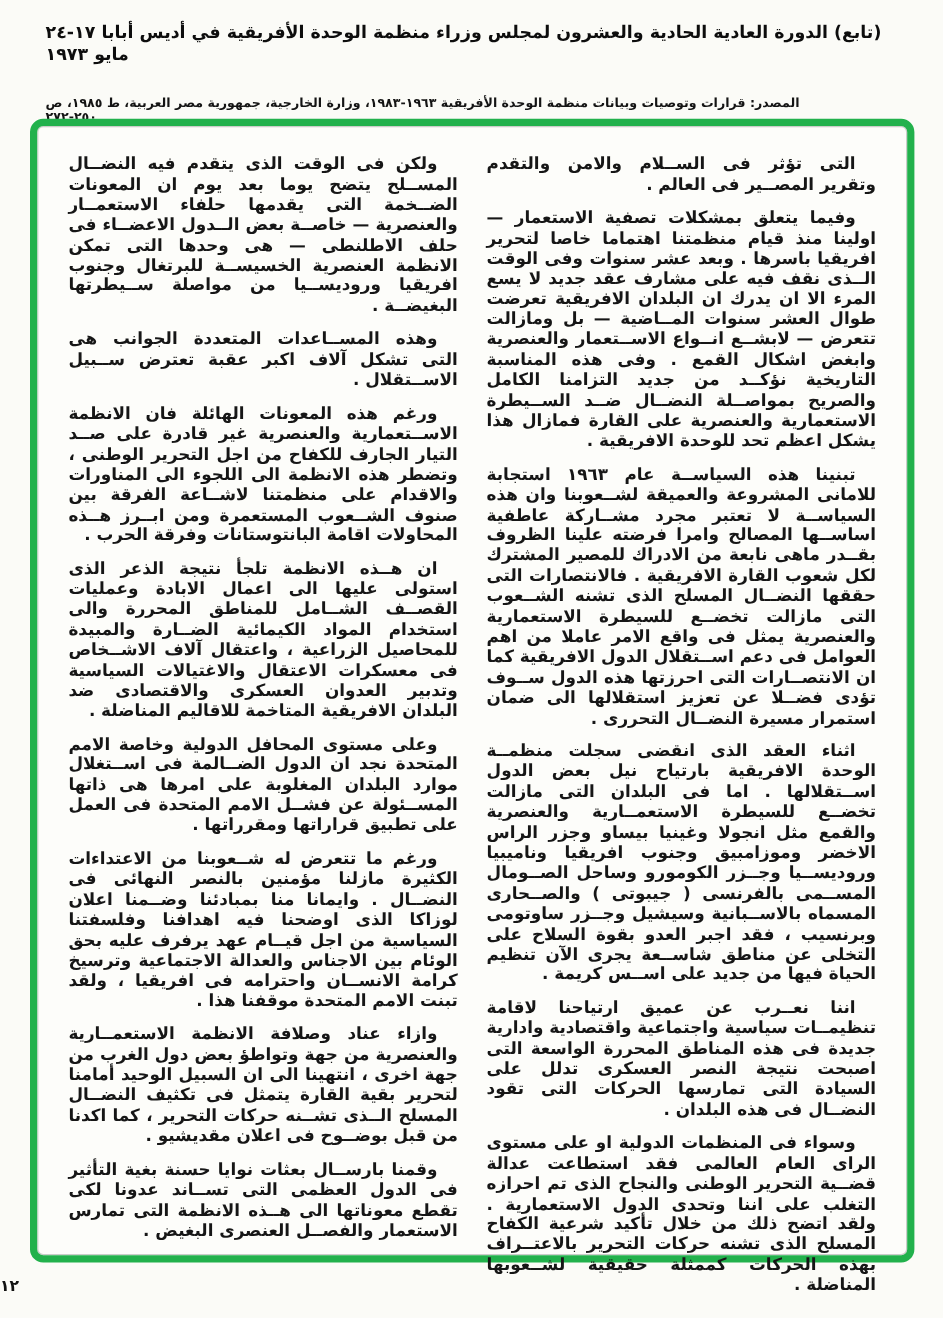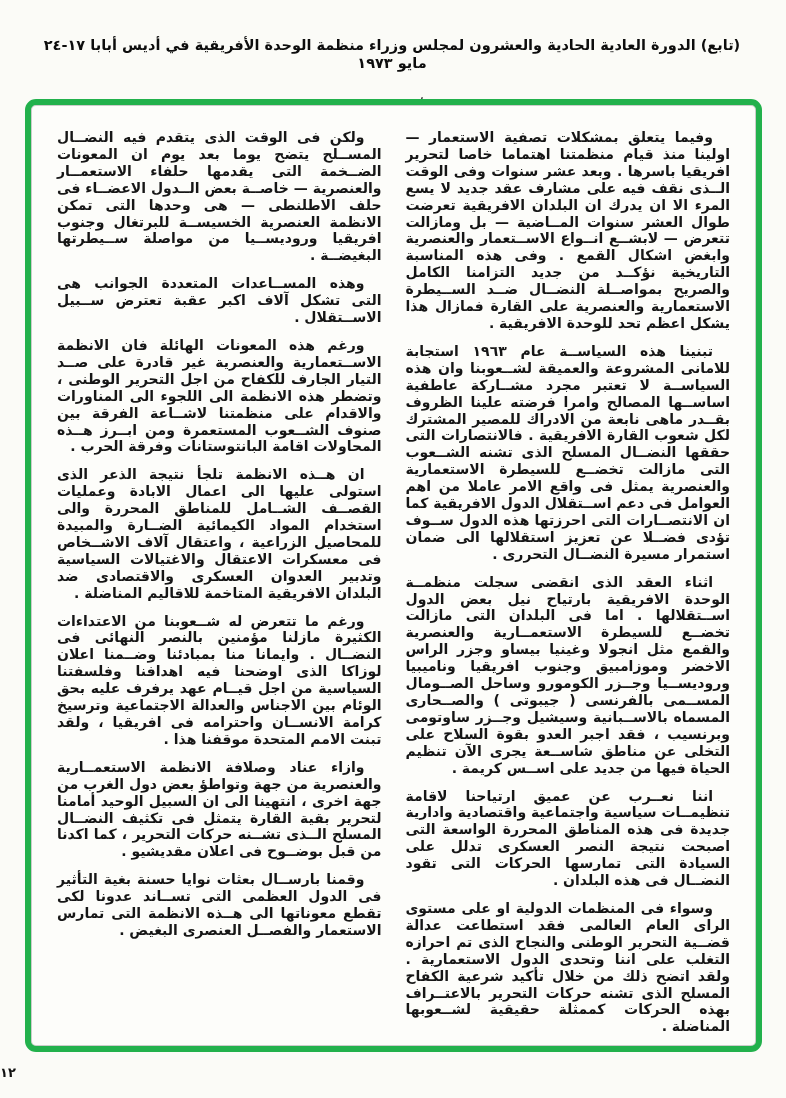--- a/index.html
+++ b/index.html
@@ -5,22 +5,22 @@
   html,body{margin:0;padding:0;}
   body{
     width:786px;height:1098px;
     background:#fbfbf7;
     font-family:"DejaVu Sans", sans-serif;
     position:relative;overflow:hidden;
     color:#141414;
   }
   
   .doc-header{
-    position:absolute;top:36px;right:40px;left:38px;
-    direction:rtl;text-align:center;
+    position:absolute;top:19px;right:40px;left:38px;
+    direction:rtl;text-align:left;
   }
   .doc-title{
     font-size:14.5px;font-weight:bold;color:#0d0d0d;
     line-height:1.25;
   }
   .doc-source{
     font-size:10.5px;font-weight:bold;color:#141414;
     margin-top:25px;padding-right:44px;
   }
   
@@ -64,31 +64,33 @@
 <body>
 
 <div class="doc-header">
   <div class="doc-title">(تابع) الدورة العادية الحادية والعشرون لمجلس وزراء منظمة الوحدة الأفريقية في أديس أبابا ١٧-٢٤ مايو ١٩٧٣</div>
   <div class="doc-source">المصدر: قرارات وتوصيات وبيانات منظمة الوحدة الأفريقية ١٩٦٣-١٩٨٣، وزارة الخارجية، جمهورية مصر العربية، ط ١٩٨٥، ص ٢٥٠-٢٧٢</div>
 </div>
 
 <div class="highlight-frame">
   <div class="columns">
     <div class="col">
+      <p>التى تؤثر فى الســلام والامن والتقدم وتقرير المصــير فى العالم .</p>
       <p>وفيما يتعلق بمشكلات تصفية الاستعمار — اولينا منذ قيام منظمتنا اهتماما خاصا لتحرير افريقيا باسرها . وبعد عشر سنوات وفى الوقت الــذى نقف فيه على مشارف عقد جديد لا يسع المرء الا ان يدرك ان البلدان الافريقية تعرضت طوال العشر سنوات المــاضية — بل ومازالت تتعرض — لابشــع انــواع الاســتعمار والعنصرية وابغض اشكال القمع . وفى هذه المناسبة التاريخية نؤكــد من جديد التزامنا الكامل والصريح بمواصــلة النضــال ضــد الســيطرة الاستعمارية والعنصرية على القارة فمازال هذا يشكل اعظم تحد للوحدة الافريقية .</p>
       <p>تبنينا هذه السياســة عام ١٩٦٣ استجابة للامانى المشروعة والعميقة لشــعوبنا وان هذه السياســة لا تعتبر مجرد مشــاركة عاطفية اساســها المصالح وامرا فرضته علينا الظروف بقــدر ماهى نابعة من الادراك للمصير المشترك لكل شعوب القارة الافريقية . فالانتصارات التى حققها النضــال المسلح الذى تشنه الشــعوب التى مازالت تخضــع للسيطرة الاستعمارية والعنصرية يمثل فى واقع الامر عاملا من اهم العوامل فى دعم اســتقلال الدول الافريقية كما ان الانتصــارات التى احرزتها هذه الدول ســوف تؤدى فضــلا عن تعزيز استقلالها الى ضمان استمرار مسيرة النضــال التحررى .</p>
       <p>اثناء العقد الذى انقضى سجلت منظمــة الوحدة الافريقية بارتياح نيل بعض الدول اســتقلالها . اما فى البلدان التى مازالت تخضــع للسيطرة الاستعمــارية والعنصرية والقمع مثل انجولا وغينيا بيساو وجزر الراس الاخضر وموزامبيق وجنوب افريقيا وناميبيا وروديســيا وجــزر الكومورو وساحل الصــومال المســمى بالفرنسى ( جيبوتى ) والصــحارى المسماه بالاســبانية وسيشيل وجــزر ساوتومى وبرنسيب ، فقد اجبر العدو بقوة السلاح على التخلى عن مناطق شاســعة يجرى الآن تنظيم الحياة فيها من جديد على اســس كريمة .</p>
       <p>اننا نعــرب عن عميق ارتياحنا لاقامة تنظيمــات سياسية واجتماعية واقتصادية وادارية جديدة فى هذه المناطق المحررة الواسعة التى اصبحت نتيجة النصر العسكرى تدلل على السيادة التى تمارسها الحركات التى تقود النضــال فى هذه البلدان .</p>
       <p>وسواء فى المنظمات الدولية او على مستوى الراى العام العالمى فقد استطاعت عدالة قضــية التحرير الوطنى والنجاح الذى تم احرازه التغلب على اننا وتحدى الدول الاستعمارية . ولقد اتضح ذلك من خلال تأكيد شرعية الكفاح المسلح الذى تشنه حركات التحرير بالاعتــراف بهذه الحركات كممثلة حقيقية لشــعوبها المناضلة .</p>
     </div>
     <div class="col">
       <p>ولكن فى الوقت الذى يتقدم فيه النضــال المســلح يتضح يوما بعد يوم ان المعونات الضــخمة التى يقدمها حلفاء الاستعمــار والعنصرية — خاصــة بعض الــدول الاعضــاء فى حلف الاطلنطى — هى وحدها التى تمكن الانظمة العنصرية الخسيســة للبرتغال وجنوب افريقيا وروديســيا من مواصلة ســيطرتها البغيضــة .</p>
       <p>وهذه المســاعدات المتعددة الجوانب هى التى تشكل آلاف اكبر عقبة تعترض ســبيل الاســتقلال .</p>
       <p>ورغم هذه المعونات الهائلة فان الانظمة الاســتعمارية والعنصرية غير قادرة على صــد التيار الجارف للكفاح من اجل التحرير الوطنى ، وتضطر هذه الانظمة الى اللجوء الى المناورات والاقدام على منظمتنا لاشــاعة الفرقة بين صنوف الشــعوب المستعمرة ومن ابــرز هــذه المحاولات اقامة البانتوستانات وفرقة الحرب .</p>
       <p>ان هــذه الانظمة تلجأ نتيجة الذعر الذى استولى عليها الى اعمال الابادة وعمليات القصــف الشــامل للمناطق المحررة والى استخدام المواد الكيمائية الضــارة والمبيدة للمحاصيل الزراعية ، واعتقال آلاف الاشــخاص فى معسكرات الاعتقال والاغتيالات السياسية وتدبير العدوان العسكرى والاقتصادى ضد البلدان الافريقية المتاخمة للاقاليم المناضلة .</p>
+      <p>وعلى مستوى المحافل الدولية وخاصة الامم المتحدة نجد ان الدول الضــالمة فى اســتغلال موارد البلدان المغلوبة على امرها هى ذاتها المســئولة عن فشــل الامم المتحدة فى العمل على تطبيق قراراتها ومقرراتها .</p>
       <p>ورغم ما تتعرض له شــعوبنا من الاعتداءات الكثيرة مازلنا مؤمنين بالنصر النهائى فى النضــال . وايمانا منا بمبادئنا وضــمنا اعلان لوزاكا الذى اوضحنا فيه اهدافنا وفلسفتنا السياسية من اجل قيــام عهد يرفرف عليه بحق الوئام بين الاجناس والعدالة الاجتماعية وترسيخ كرامة الانســان واحترامه فى افريقيا ، ولقد تبنت الامم المتحدة موقفنا هذا .</p>
       <p>وازاء عناد وصلافة الانظمة الاستعمــارية والعنصرية من جهة وتواطؤ بعض دول الغرب من جهة اخرى ، انتهينا الى ان السبيل الوحيد أمامنا لتحرير بقية القارة يتمثل فى تكثيف النضــال المسلح الــذى تشــنه حركات التحرير ، كما اكدنا من قبل بوضــوح فى اعلان مقديشيو .</p>
       <p>وقمنا بارســال بعثات نوايا حسنة بغية التأثير فى الدول العظمى التى تســاند عدونا لكى تقطع معوناتها الى هــذه الانظمة التى تمارس الاستعمار والفصــل العنصرى البغيض .</p>
     </div>
   </div>
 </div>
 
 <div class="page-footer">١٢</div>
 
 </body></html>

